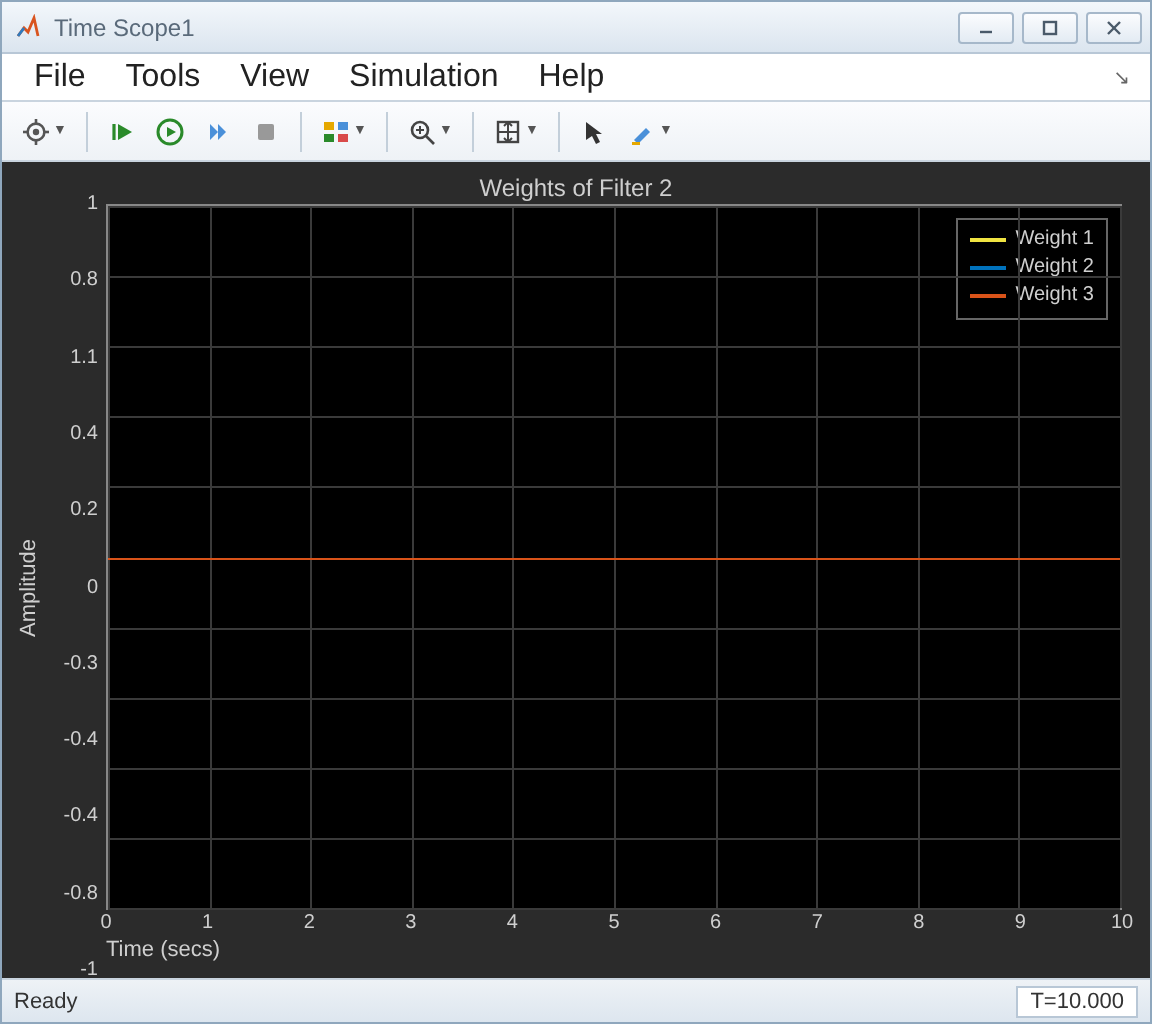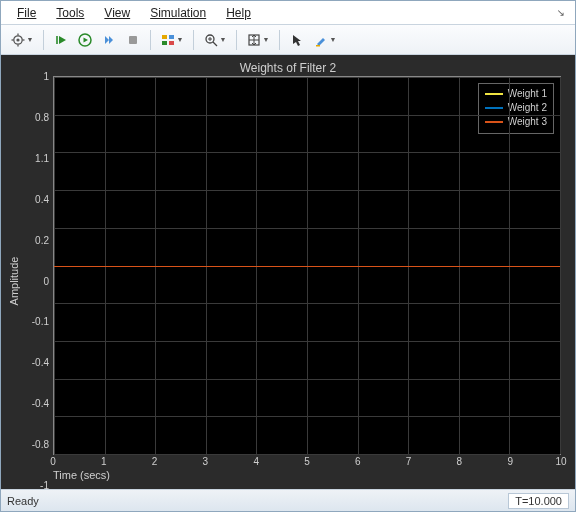--- a/index.html
+++ b/index.html
@@ -41,22 +41,21 @@
   .menubar {
     height: 24px;
     background: #fff;
     border-bottom: 1px solid #c9d4df;
     display: flex; align-items: center;
     padding: 0 6px;
   }
   .menubar .menu-item {
     padding: 3px 10px;
     color: #222;
-    font-size: 12px;
-    text-decoration: underline;
+    font-size: 16px;
   }
   .menubar .chev {
     margin-left: auto; color: #666; font-size: 10px; padding-right: 4px;
   }
   .toolbar {
     height: 30px;
     background: linear-gradient(#fbfcfe,#eef2f6);
     border-bottom: 1px solid #c9d4df;
     display: flex; align-items: center;
     padding: 0 6px;
@@ -163,20 +162,45 @@
     background: #fff;
     padding: 1px 6px;
     font-size: 11px;
   }
 </style>
 </head>
 <body>
 
 <div class="window">
 
+  <div class="titlebar">
+    <span class="app-icon">
+      <svg width="14" height="14" viewBox="0 0 14 14">
+          <path d="M2 11 L5 7 L7 9 L10 2 L12 11" fill="none" stroke="#d9541f" stroke-width="1.4"></path>
+          <path d="M2 11 L5 7" stroke="#2e7bbf" stroke-width="1.4"></path>
+        </svg>
+    </span>
+    <span class="title">Time Scope1</span>
+    <div class="win-btn">
+        <svg width="8" height="8">
+          <line x1="1" y1="6" x2="7" y2="6" stroke="#4a5a6a" stroke-width="1.2"></line>
+        </svg>
+      </div>
+    <div class="win-btn">
+        <svg width="8" height="8">
+          <rect x="1" y="1" width="6" height="6" fill="none" stroke="#4a5a6a" stroke-width="1.2"></rect>
+        </svg>
+      </div>
+    <div class="win-btn">
+        <svg width="8" height="8">
+          <line x1="1" y1="1" x2="7" y2="7" stroke="#4a5a6a" stroke-width="1.2"></line>
+          <line x1="7" y1="1" x2="1" y2="7" stroke="#4a5a6a" stroke-width="1.2"></line>
+        </svg>
+      </div>
+  </div>
 
   <div class="menubar">
     <div class="menu-item">File</div>
     <div class="menu-item">Tools</div>
     <div class="menu-item">View</div>
     <div class="menu-item">Simulation</div>
     <div class="menu-item">Help</div>
     <span class="chev">↘</span>
   </div>
 
@@ -287,21 +311,21 @@
     <div class="plot-title">Weights of Filter 2</div>
     <div class="plot-body">
       <div class="ylabel-col">
           <div class="ylabel">Amplitude</div>
         </div>
       <div class="yticks-col" id="yticks">
           <div class="ytick" style="top: 100%;">-1</div>
           <div class="ytick" style="top: 90%;">-0.8</div>
           <div class="ytick" style="top: 80%;">-0.4</div>
           <div class="ytick" style="top: 70%;">-0.4</div>
-          <div class="ytick" style="top: 60%;">-0.1</div>
+          <div class="ytick" style="top: 60%;">-0.3</div>
           <div class="ytick" style="top: 50%;">0</div>
           <div class="ytick" style="top: 40%;">0.2</div>
           <div class="ytick" style="top: 30%;">0.4</div>
           <div class="ytick" style="top: 20%;">1.1</div>
           <div class="ytick" style="top: 10%;">0.8</div>
           <div class="ytick" style="top: 0%;">1</div>
         </div>
       <div class="chart-col">
         <div class="chart" id="chart">
           <div class="legend" id="legend">

